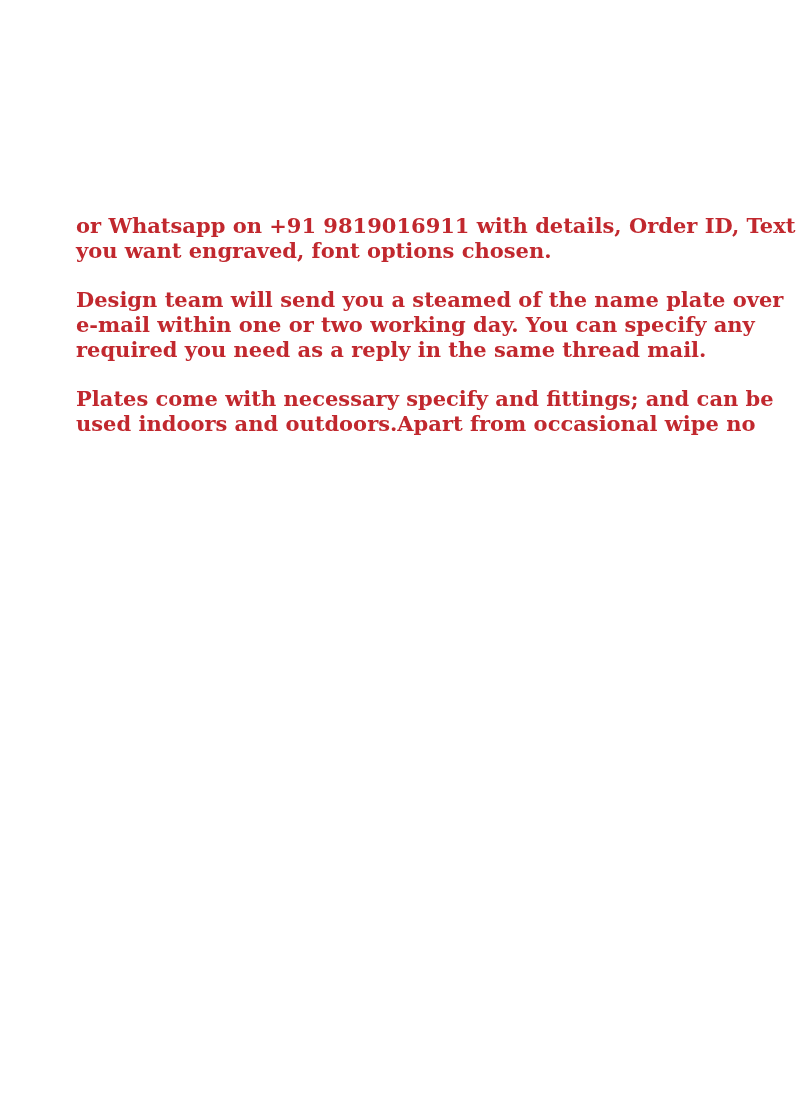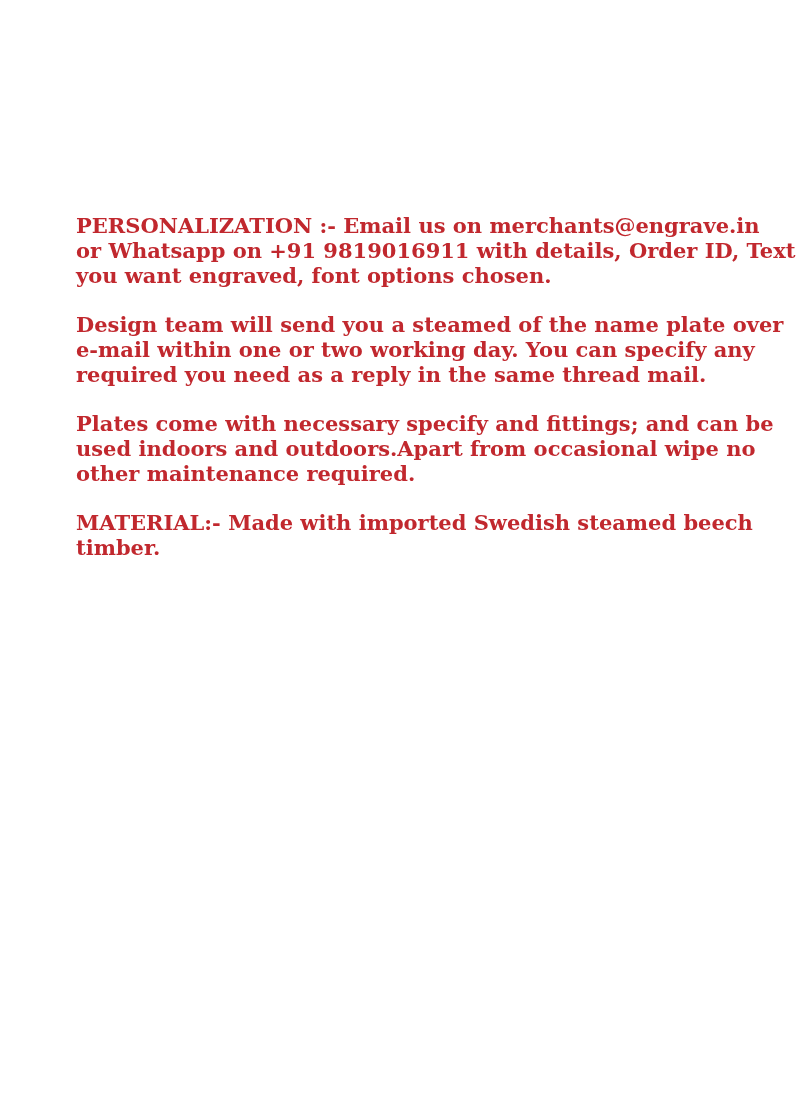--- a/index.html
+++ b/index.html
@@ -34,36 +34,30 @@
     white-space: nowrap;
     letter-spacing: 0;
   }
 </style>
 </head>
 <body style="background: rgb(255, 255, 255);">
 
 <div class="doc">
 
   <p class="para">
-    <span class="line">PERSONALIZATION :- Email us on merchants@engrave.in</span>
     <span class="line">or Whatsapp on +91 9819016911 with details, Order ID, Text</span>
     <span class="line">you want engraved, font options chosen.</span>
   </p>
 
   <p class="para">
     <span class="line">Design team will send you a steamed of the name plate over</span>
     <span class="line">e-mail within one or two working day. You can specify any</span>
     <span class="line">required you need as a reply in the same thread mail.</span>
   </p>
 
 
   <p class="para">
     <span class="line">Plates come with necessary specify and fittings; and can be</span>
     <span class="line">used indoors and outdoors.Apart from occasional wipe no</span>
-    <span class="line">other maintenance required.</span>
   </p>
 
-  <p class="para">
-    <span class="line">MATERIAL:- Made with imported Swedish steamed beech</span>
-    <span class="line">timber.</span>
-  </p>
 
 </div>
 
 </body></html>

